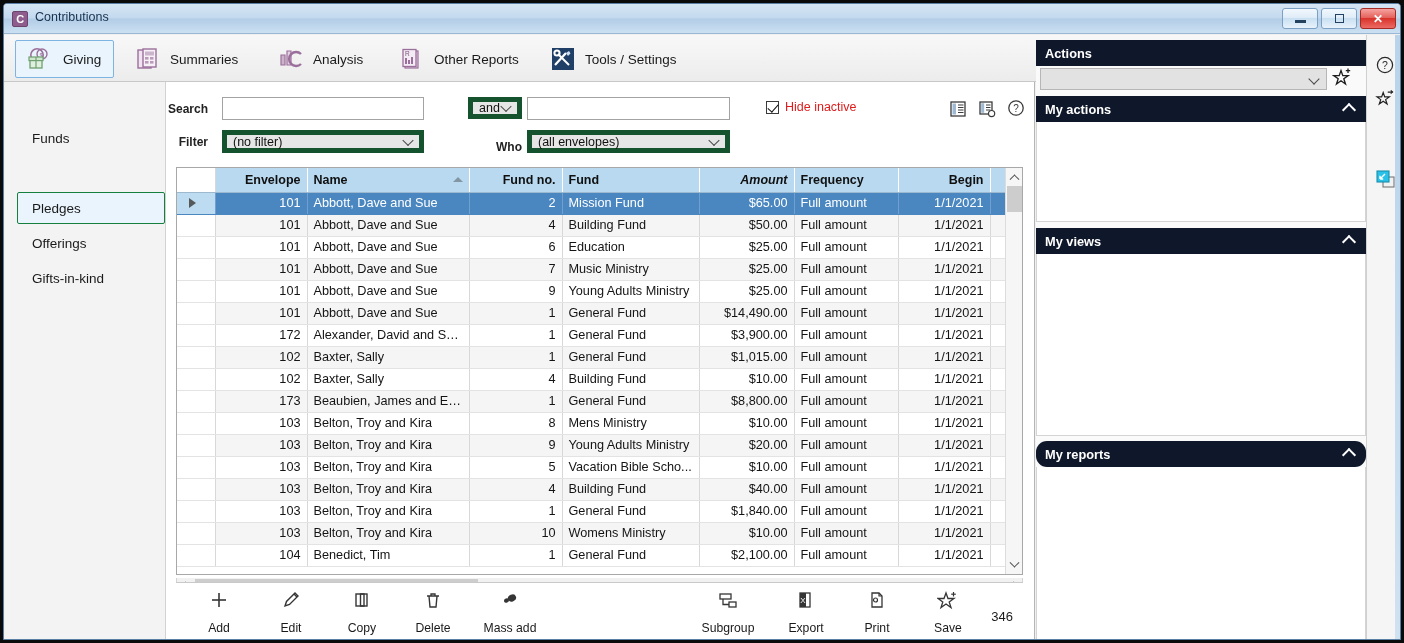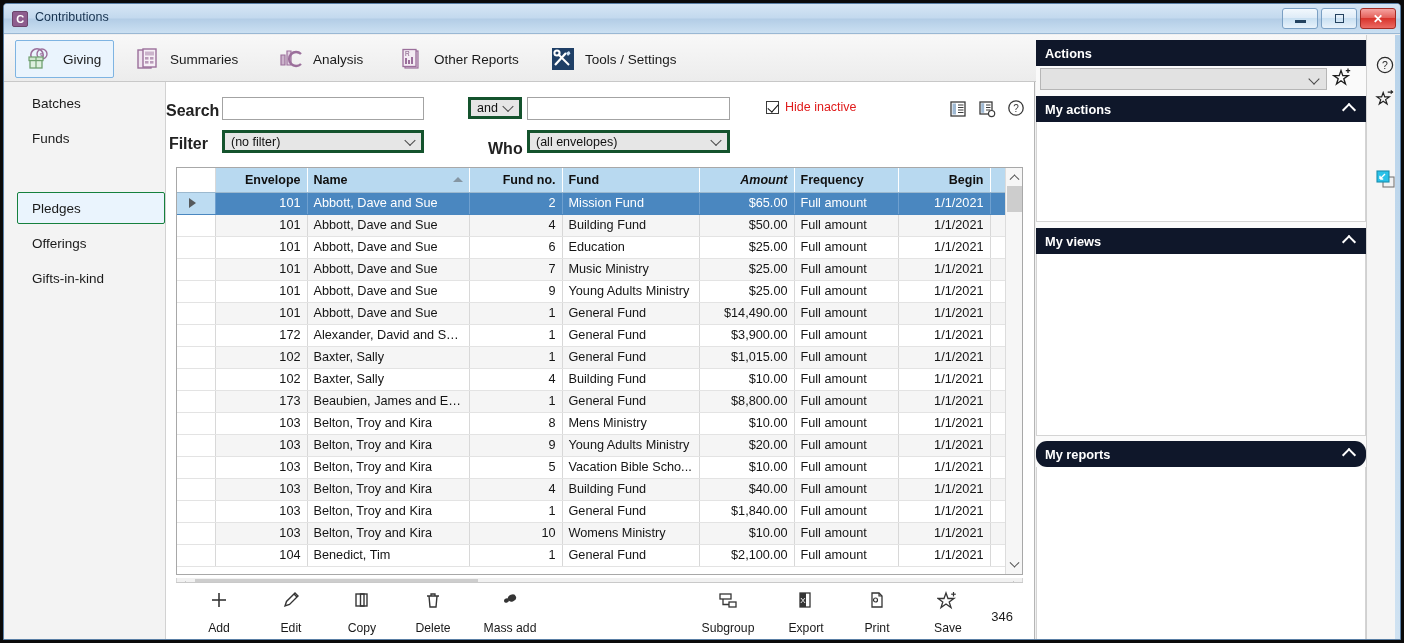--- a/index.html
+++ b/index.html
@@ -104,35 +104,35 @@
   
   .center {
     position: absolute; left: 162px; top: 78px;
     width: 869px; height: 558px;
     background: #fff;
     border-right: 1px solid #b5b5b5;
   }
 
   
   .srch-label {
-    position: absolute; font-size: 16px; font-weight: bold; color: #222;
+    position: absolute; font-size: 12px; font-weight: bold; color: #222;
     text-align: right;
   }
   .txtbox {
     position: absolute;
     border: 1px solid #a3a3a3;
     background: #fff;
     font-family: "Liberation Sans", sans-serif;
     font-size: 12.5px;
     padding: 0 4px;
     color: #111;
   }
   .combo {
     position: absolute;
-    border: 3px solid #14532d;
+    border: 5px solid #14532d;
     background: #e6e6e6;
     font-size: 12.5px;
     color: #111;
     display: flex; align-items: center;
     padding-left: 6px;
   }
   .combo .chev {
     position: absolute; right: 7px; top: 50%;
     transform: translateY(-60%);
     width: 8px; height: 8px;
@@ -416,23 +416,20 @@
           <path d="M16 6 L19 4 L20.5 6.5 L18 9 Z" fill="#cfe2f5"></path>
           <path d="M19 18 L8 7" stroke="#fff" stroke-width="2"></path>
           <circle cx="7" cy="6" r="2.6" fill="none" stroke="#fff" stroke-width="2"></circle>
         </svg>
       </span>
       <span>Tools / Settings</span>
     </div>
   </div>
 
   <div class="leftnav">
-    <div class="navitem" style="top:5px;">
-      <span>Batches</span>
-    </div>
     <div class="navitem" style="top:40px;">
       <span>Funds</span>
     </div>
     <div class="navitem active" style="top:110px;">
       <span>Pledges</span>
     </div>
     <div class="navitem" style="top:145px;">
       <span>Offerings</span>
     </div>
     <div class="navitem" style="top:180px;">

